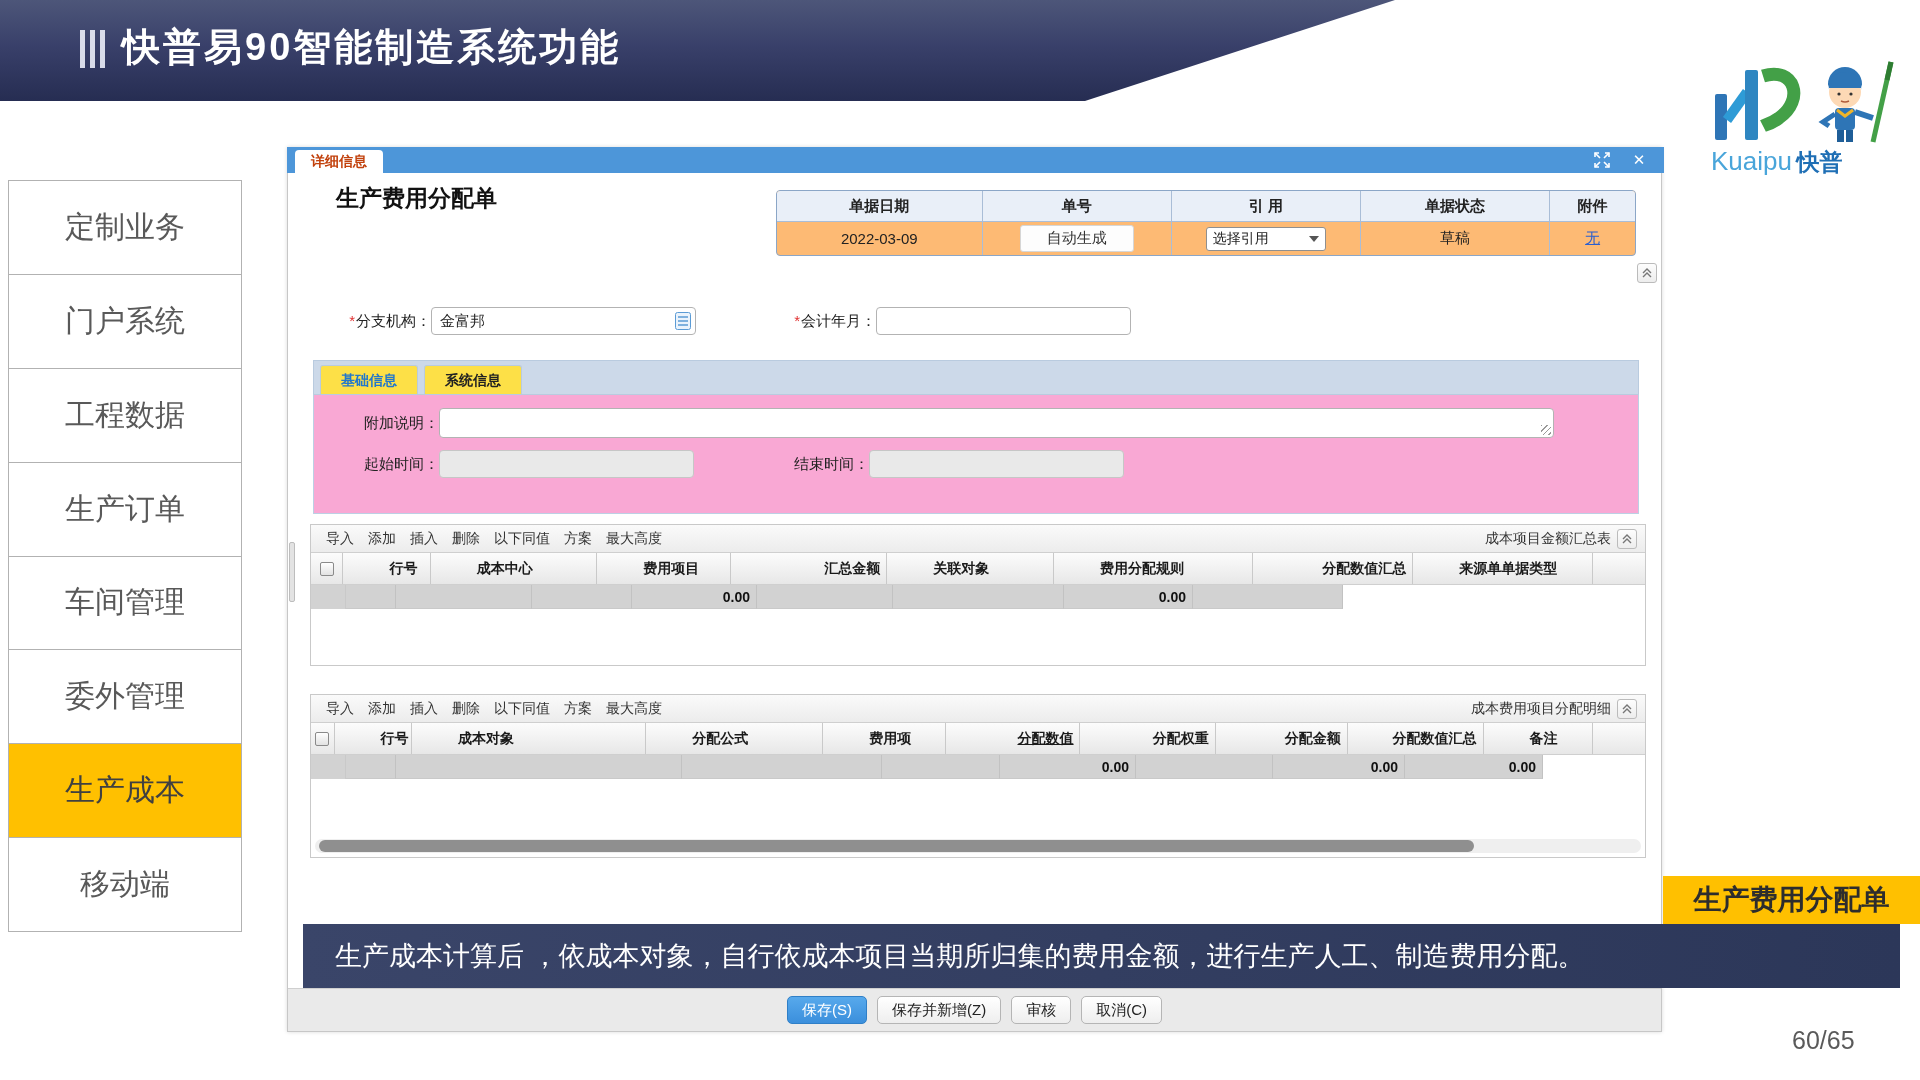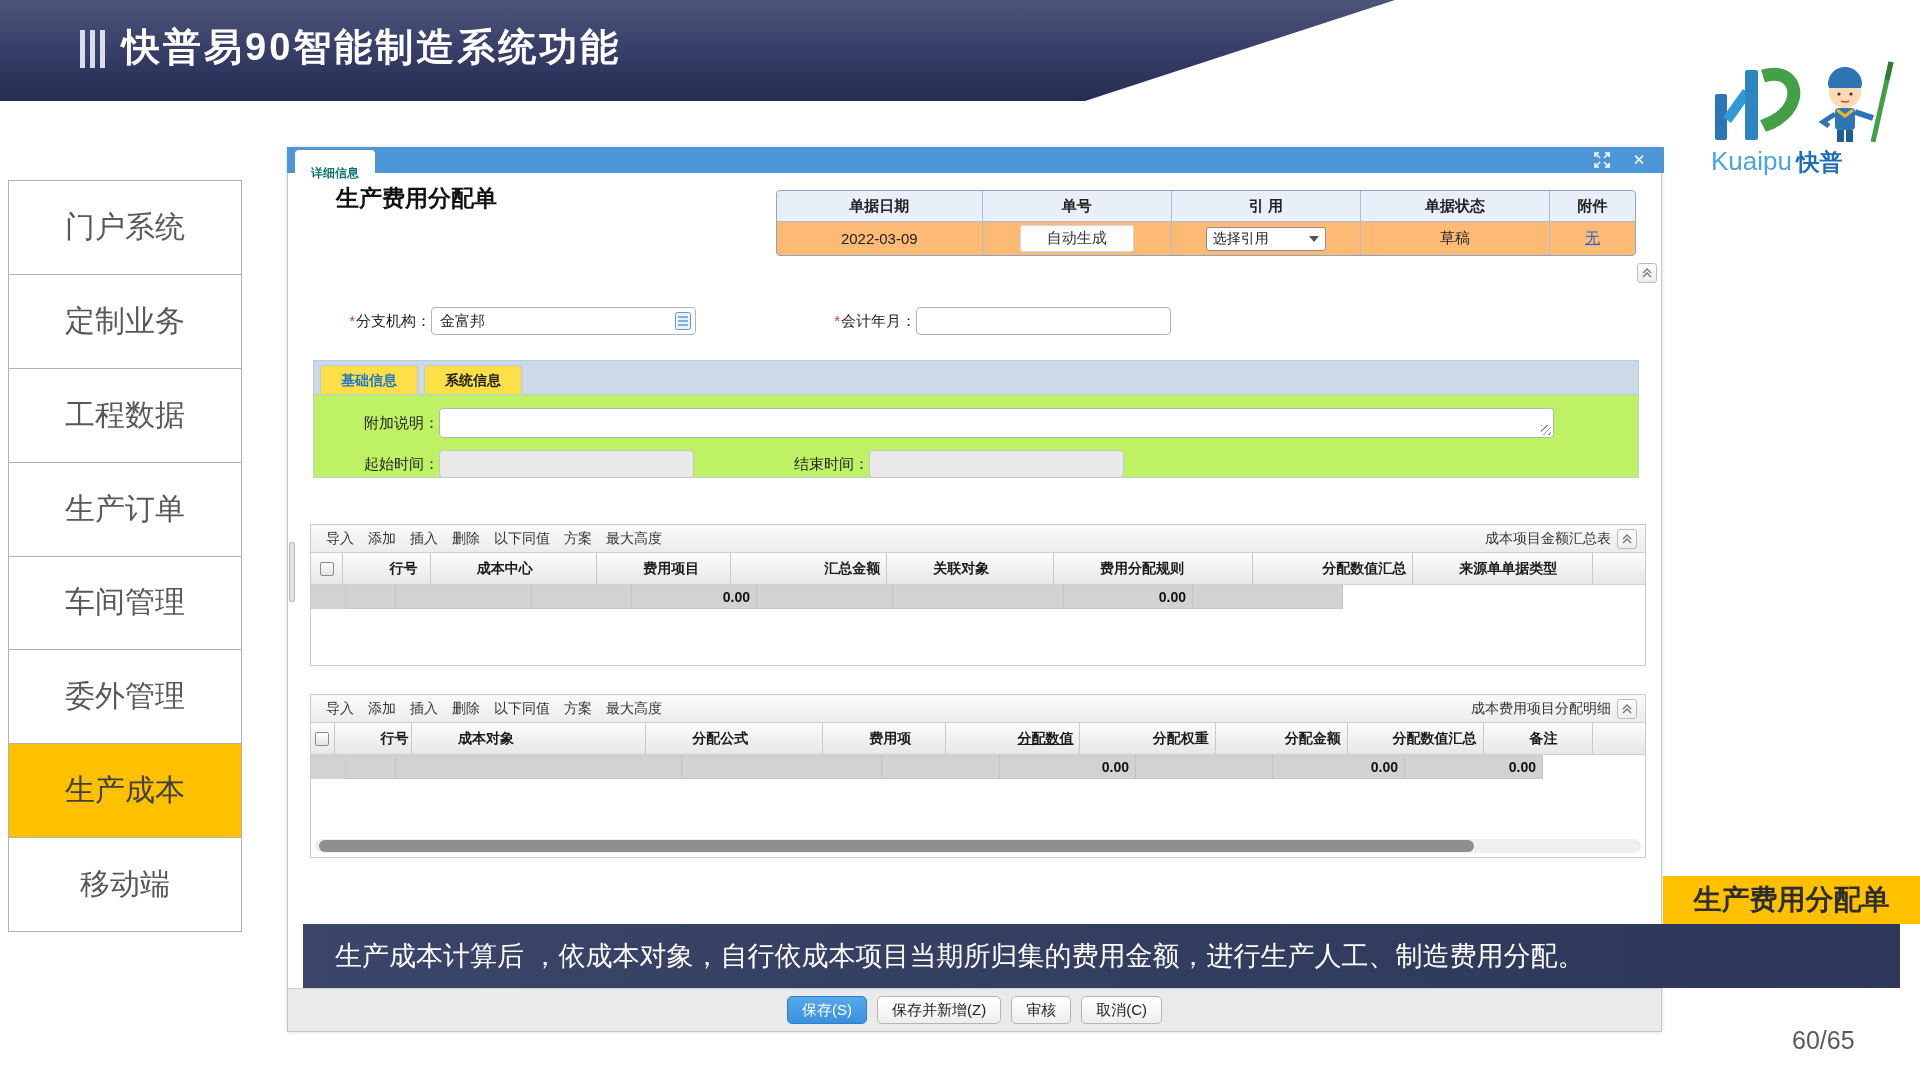--- a/index.html
+++ b/index.html
@@ -25,22 +25,22 @@
     border:1px solid #b2b2b2; background:#fff; display:flex; flex-direction:column; }
   .side-item { flex:1; display:flex; align-items:center; justify-content:center;
     font-size:30px; color:#595959; border-top:1px solid #b2b2b2; cursor:pointer; background:#fff; }
   .side-item:first-child { border-top:none; }
   .side-item.active { background:#FFC000; color:#404040; }
 
   
   .dialog { position:absolute; left:287px; top:147px; width:1375px; height:885px;
     background:#fff; border:1px solid #c7c7c7; border-top:none; box-shadow:0 0 4px rgba(0,0,0,.15); }
   .dlg-titlebar { position:absolute; left:-1px; top:0; width:1377px; height:26px; background:#4d96d9; }
-  .dlg-tab { position:absolute; left:8px; top:3px; height:23px; padding:12px 16px; background:#ffffff;
-    border-radius:4px 4px 0 0; font-size:12px; font-weight:bold; color:#0f766e; line-height:23px; }
+  .dlg-tab { position:absolute; left:8px; top:3px; height:23px; padding:0 16px; background:#ffffff;
+    border-radius:4px 4px 0 0; font-size:14px; font-weight:bold; color:#c2410c; line-height:23px; }
   .win-btn { position:absolute; top:4px; width:20px; height:18px; display:flex; align-items:center; justify-content:center; cursor:pointer; }
   .win-expand { left:1305px; }
   .win-close  { left:1342px; color:#fff; font-size:15px; font-weight:bold; }
 
   .form-title { position:absolute; left:48px; top:36px; font-size:23px; font-weight:bold; color:#111; }
 
   
   .info-table { position:absolute; left:488px; top:43px; width:860px; border:1px solid #8ba6c7; border-radius:4px; overflow:hidden; background:#fdba74; }
   .info-row { display:flex; }
   .info-row.hdr { background:#e9eff8; font-weight:bold; }
@@ -66,21 +66,21 @@
   .finput.disabled { background:#e9e9e9; border-color:#c6c6c6; }
   .branch-wrap { position:relative; }
   .branch-icon { position:absolute; right:5px; top:5px; cursor:pointer; }
 
   
   .tabstrip { position:absolute; left:25px; top:213px; width:1326px; height:34px; background:#ccd9e9;
     border:1px solid #b9cbdf; border-bottom:none; display:flex; align-items:flex-end; padding-left:6px; }
   .ptab { height:29px; padding:0 20px; background:#fde047; border:1px solid #b9cbdf; border-bottom:none;
     border-radius:3px 3px 0 0; font-size:14px; font-weight:bold; line-height:29px; margin-right:6px; cursor:pointer; color:#222; }
   .ptab.active { color:#2277cc; }
-  .panel { position:absolute; left:25px; top:247px; width:1326px; height:84px; border:1px solid #bcd0e4; border-top:1px solid #b9cbdf; background:#bef264; }
+  .panel { position:absolute; left:25px; top:247px; width:1326px; height:120px; border:1px solid #bcd0e4; border-top:1px solid #b9cbdf; background:#f9a8d4; }
   .panel .prow { position:absolute; display:flex; align-items:center; }
   .note-area { position:relative; width:1115px; height:30px; border:1px solid #b3b3b3; border-radius:4px; background:#fff; }
   .resize-grip { position:absolute; right:2px; bottom:2px; width:10px; height:10px;
     background:repeating-linear-gradient(135deg,#9a9a9a 0 1px,transparent 1px 4px); cursor:nwse-resize; }
 
   
   .grid { position:absolute; left:22px; width:1336px; border:1px solid #c9c9c9; background:#fff; }
   .grid1 { top:377px; height:142px; }
   .grid2 { top:547px; height:164px; }
   .gtoolbar { height:28px; background:linear-gradient(#fafafa,#ececec); border-bottom:1px solid #cfcfcf;
@@ -151,24 +151,24 @@
       <path d="M132 52 l8 6 l8 -6" stroke="#f0b429" stroke-width="3" fill="none"></path>
     </svg>
     <div class="logo-text">
       <span class="logo-en">Kuaipu</span>
       <span class="logo-cn">快普</span>
     </div>
   </div>
 
   <div class="sidebar">
     <div class="side-item">
+        <span>定制业务</span>
+      </div>
+    <div class="side-item">
         <span>门户系统</span>
-      </div>
-    <div class="side-item">
-        <span>定制业务</span>
       </div>
     <div class="side-item">
         <span>工程数据</span>
       </div>
     <div class="side-item">
         <span>生产订单</span>
       </div>
     <div class="side-item">
         <span>车间管理</span>
       </div>
@@ -239,21 +239,21 @@
           <svg width="16" height="18" viewBox="0 0 16 18">
             <rect x="0.5" y="0.5" width="15" height="17" rx="2" fill="#eaf3fc" stroke="#5b9bd5"></rect>
             <line x1="3" y1="5" x2="13" y2="5" stroke="#5b9bd5" stroke-width="1.5"></line>
             <line x1="3" y1="9" x2="13" y2="9" stroke="#5b9bd5" stroke-width="1.5"></line>
             <line x1="3" y1="13" x2="13" y2="13" stroke="#5b9bd5" stroke-width="1.5"></line>
           </svg>
         </span>
       </span>
     </div>
     <div class="field-row" style="left:500px; top:160px;">
-      <span class="flabel" style="width:88px;margin-left:40px;"><span class="req">*</span><span>会计年月：</span></span>
+      <span class="flabel" style="width:88px;"><span class="req">*</span><span>会计年月：</span></span>
       <input class="finput" style="width: 255px;">
     </div>
 
     <div class="tabstrip">
       <div class="ptab active">基础信息</div>
       <div class="ptab">系统信息</div>
     </div>
 
     <div class="panel">
       <div class="prow" style="left:0; top:13px;">

